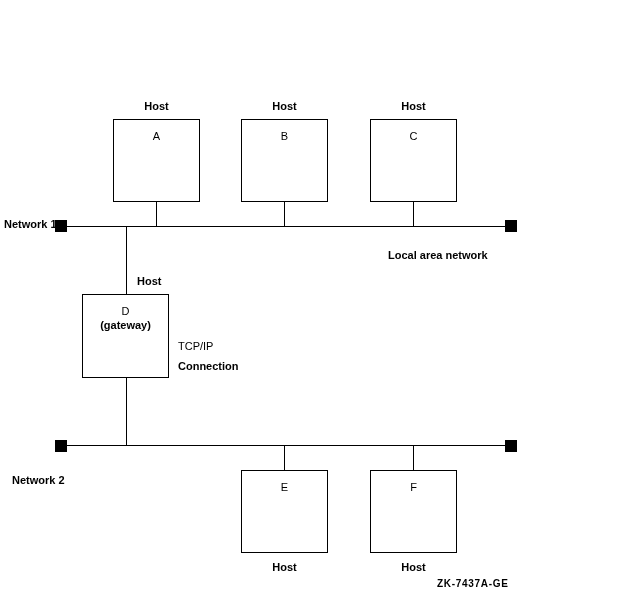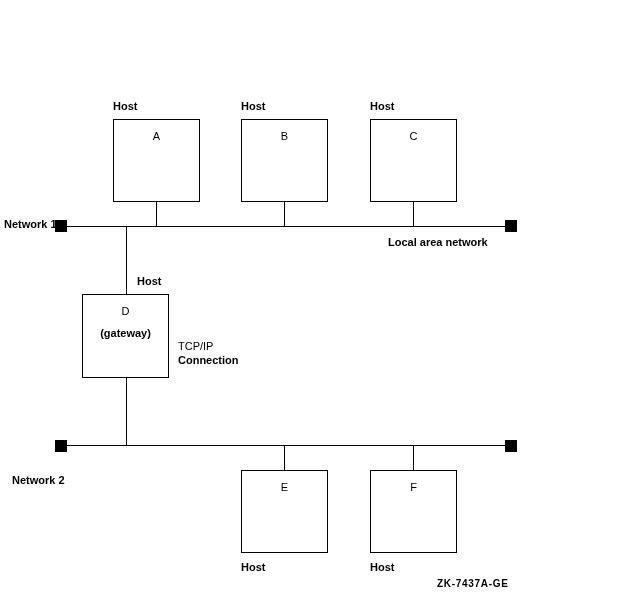--- a/index.html
+++ b/index.html
@@ -33,31 +33,31 @@
     font-size: 11px;
     font-family: "Liberation Sans", sans-serif;
     color: #000000;
     white-space: nowrap;
   }
   .box-label.primary {
     top: 10px;
     font-weight: normal;
   }
   .box-label.secondary {
-    top: 32px;
+    top: 24px;
     font-weight: bold;
   }
   .host-cap {
     position: absolute;
     font-size: 11px;
     font-weight: bold;
     font-family: "Liberation Sans", sans-serif;
     color: #000000;
     white-space: nowrap;
-    text-align: left;
+    text-align: center;
   }
   .hline {
     position: absolute;
     background: #000000;
     height: 1px;
   }
   .vline {
     position: absolute;
     background: #000000;
     width: 1px;
@@ -86,41 +86,41 @@
     white-space: nowrap;
   }
   .conn-label {
     position: absolute;
     font-size: 11px;
     font-family: "Liberation Sans", sans-serif;
     color: #000000;
     white-space: nowrap;
   }
   .conn-label .line1 { font-weight: normal; display: block; margin-top: 20px; }
-  .conn-label .line2 { font-weight: bold; display: block; margin-top: 2px; }
+  .conn-label .line2 { font-weight: bold; display: block; margin-top: 8px; }
   .figure-id {
     position: absolute;
     font-size: 10px;
     font-weight: bold;
     letter-spacing: 0.7px;
     font-family: "Liberation Sans", sans-serif;
     color: #000000;
     white-space: nowrap;
   }
 </style>
 </head>
 <body>
 
 <div id="canvas">
 
   <div class="hline" style="left:61px; top:226px; width:450px;"></div>
   <div class="terminator" style="left:55px; top:220px;"></div>
   <div class="terminator" style="left:505px; top:220px;"></div>
   <div class="net-label" style="left:4px; top:203px;">Network 1</div>
-  <div class="lan-label" style="left:388px; top:236px;">Local area network</div>
+  <div class="lan-label" style="left:388px; top:249px;">Local area network</div>
 
   <div class="host-cap" style="left:113px; top:100px; width:87px;">Host</div>
   <div class="box" style="left:113px; top:119px; width:87px; height:83px;">
     <div class="box-label primary">A</div>
   </div>
   <div class="vline" style="left:156px; top:202px; height:24px;"></div>
 
   <div class="host-cap" style="left:241px; top:100px; width:87px;">Host</div>
   <div class="box" style="left:241px; top:119px; width:87px; height:83px;">
     <div class="box-label primary">B</div>

